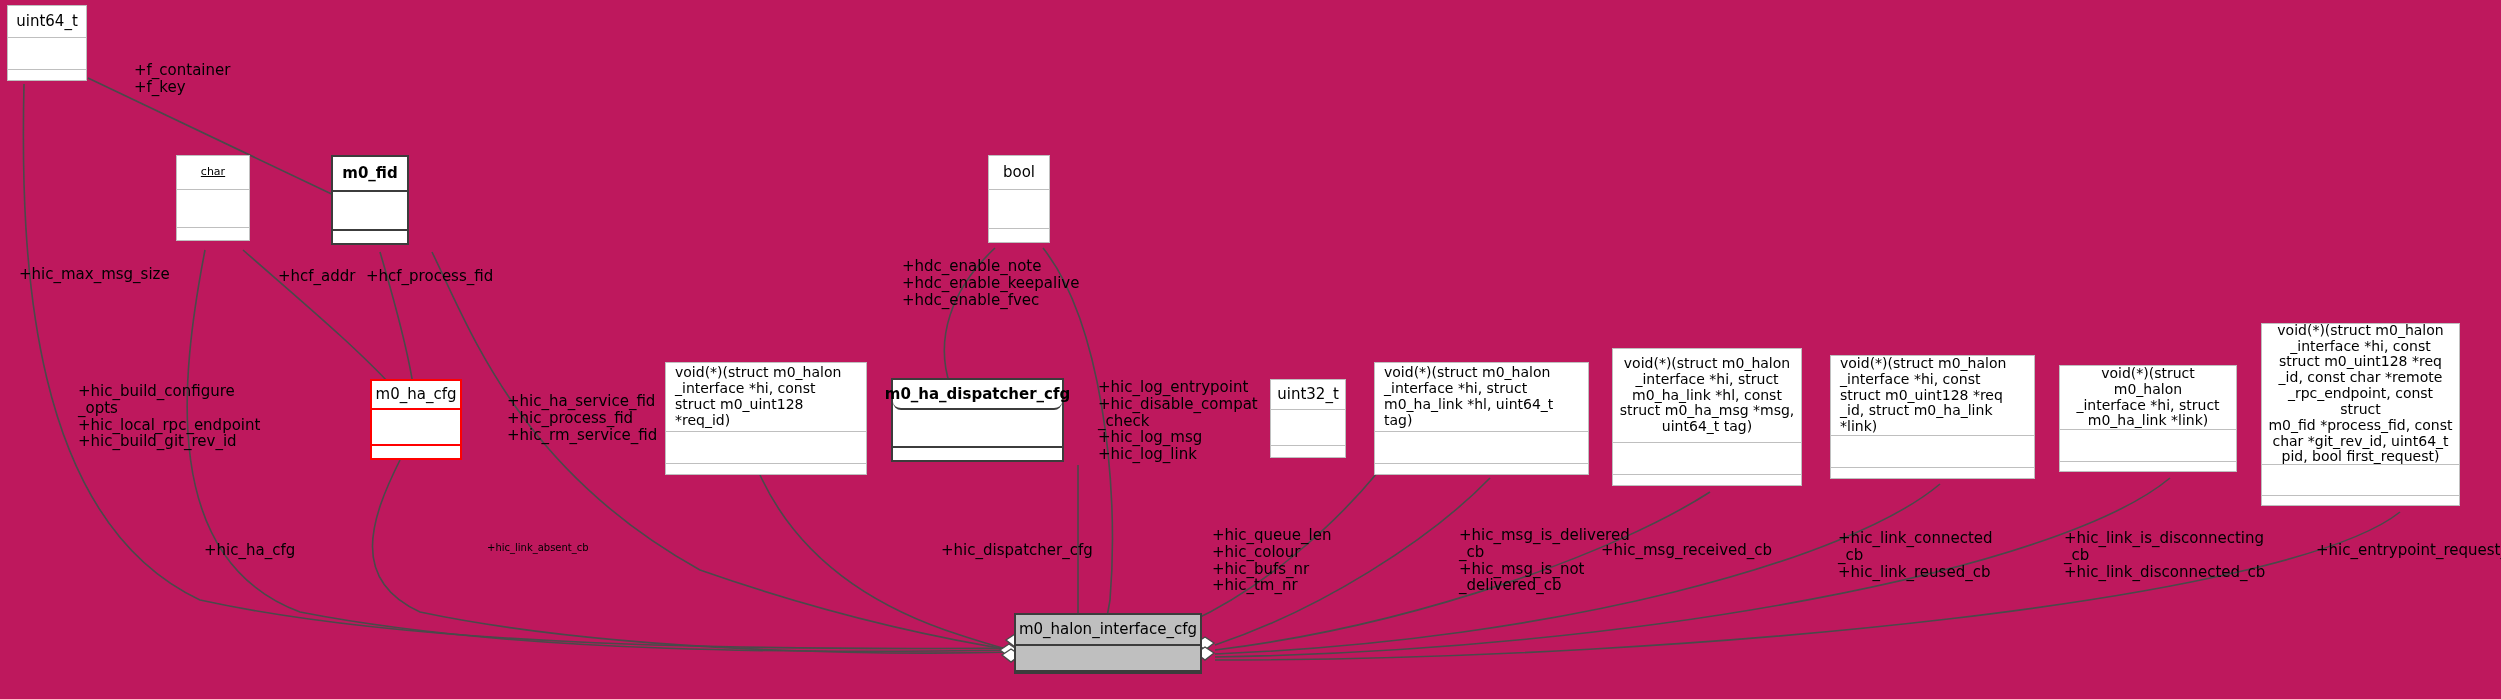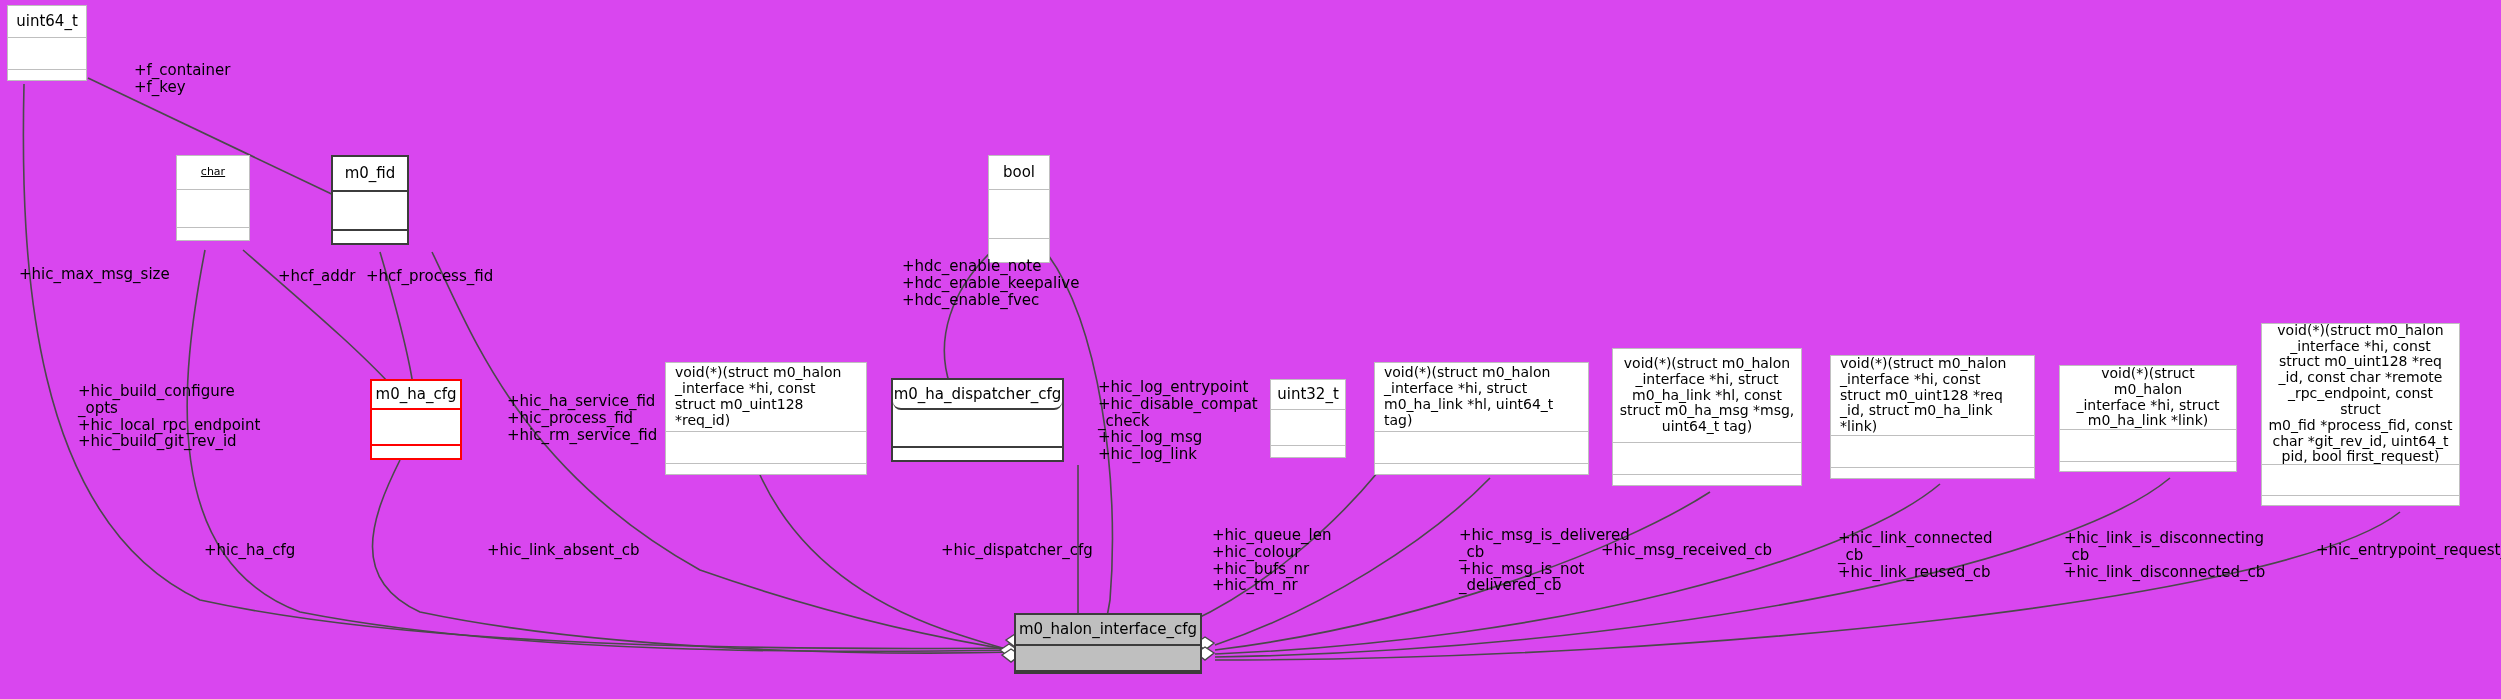--- a/index.html
+++ b/index.html
@@ -5,21 +5,21 @@
 <style>
   html, body {
     margin: 0;
     padding: 0;
     background: #ffffff;
   }
   #diagram-root {
     position: relative;
     width: 2501px;
     height: 699px;
-    background: #d946ef;
+    background: #be185d;
     font-family: "DejaVu Sans", "Liberation Sans", sans-serif;
     overflow: hidden;
   }
   #edges-layer {
     position: absolute;
     left: 0;
     top: 0;
     width: 2501px;
     height: 699px;
     pointer-events: none;
@@ -54,20 +54,21 @@
   }
   
   .uml-node.strong {
     border-color: #3c3c3c;
     border-width: 2px;
   }
   .uml-node.strong .row-title,
   .uml-node.strong .row-attr {
     border-bottom-color: #3c3c3c;
     border-bottom-width: 2px;
+    font-weight: bold;
   }
   
   .uml-node.danger {
     border-color: #ff0000;
     border-width: 2px;
   }
   .uml-node.danger .row-title,
   .uml-node.danger .row-attr {
     border-bottom-color: #ff0000;
     border-bottom-width: 2px;
@@ -161,21 +162,21 @@
     <div class="row-attr" style="height:26px;"></div>
     <div class="row-ops"></div>
   </div>
 
   <div class="uml-node strong" style="left:331px;top:155px;width:78px;height:90px;">
     <div class="row-title" style="height:35px;font-size:15px;">m0_fid</div>
     <div class="row-attr" style="height:26px;"></div>
     <div class="row-ops"></div>
   </div>
 
-  <div class="uml-node plain" style="left:988px;top:155px;width:62px;height:108px;">
+  <div class="uml-node plain" style="left:988px;top:155px;width:62px;height:88px;">
     <div class="row-title" style="height:34px;font-size:15px;">bool</div>
     <div class="row-attr" style="height:26px;"></div>
     <div class="row-ops"></div>
   </div>
 
   <div class="uml-node danger" style="left:370px;top:379px;width:92px;height:81px;gap:12px;">
     <div class="row-title" style="height:29px;font-size:15px;">m0_ha_cfg</div>
     <div class="row-attr" style="height:24px;"></div>
     <div class="row-ops"></div>
   </div>
@@ -277,21 +278,21 @@
 +hic_rm_service_fid</div>
 
   <div class="edge-label" style="left:1098px;top:379px;width:190px;font-size:15px;">+hic_log_entrypoint
 +hic_disable_compat
 _check
 +hic_log_msg
 +hic_log_link</div>
 
   <div class="edge-label" style="left:204px;top:542px;width:180px;font-size:15px;">+hic_ha_cfg</div>
 
-  <div class="edge-label" style="left:487px;top:542px;width:190px;font-size:15px;">+hic_link_absent_cb</div>
+  <div class="edge-label" style="left:487px;top:542px;width:190px;font-size:10px;">+hic_link_absent_cb</div>
 
   <div class="edge-label" style="left:941px;top:542px;width:192px;font-size:15px;">+hic_dispatcher_cfg</div>
 
   <div class="edge-label" style="left:1212px;top:527px;width:184px;font-size:15px;">+hic_queue_len
 +hic_colour
 +hic_bufs_nr
 +hic_tm_nr</div>
 
   <div class="edge-label" style="left:1459px;top:527px;width:222px;font-size:15px;">+hic_msg_is_delivered
 _cb

